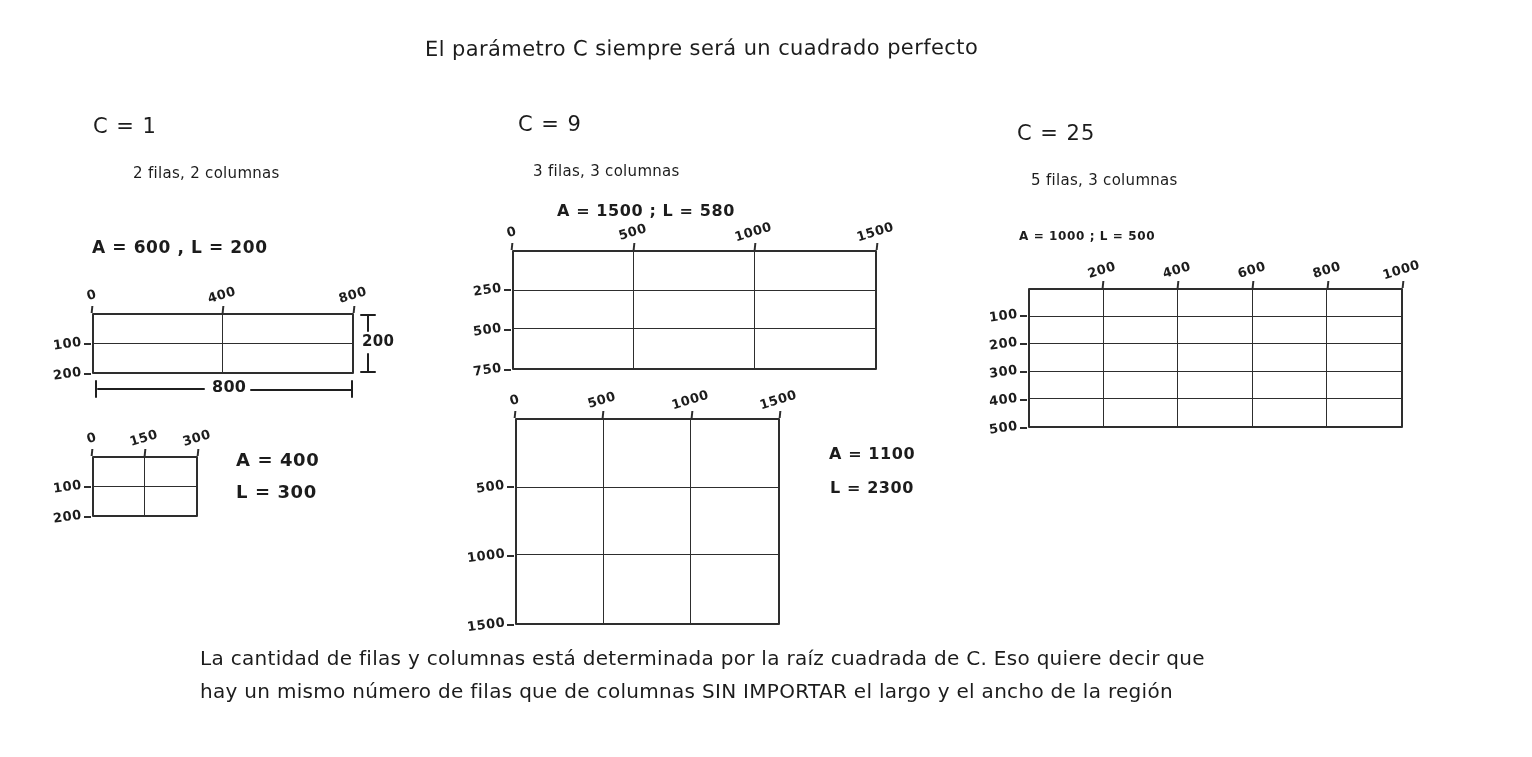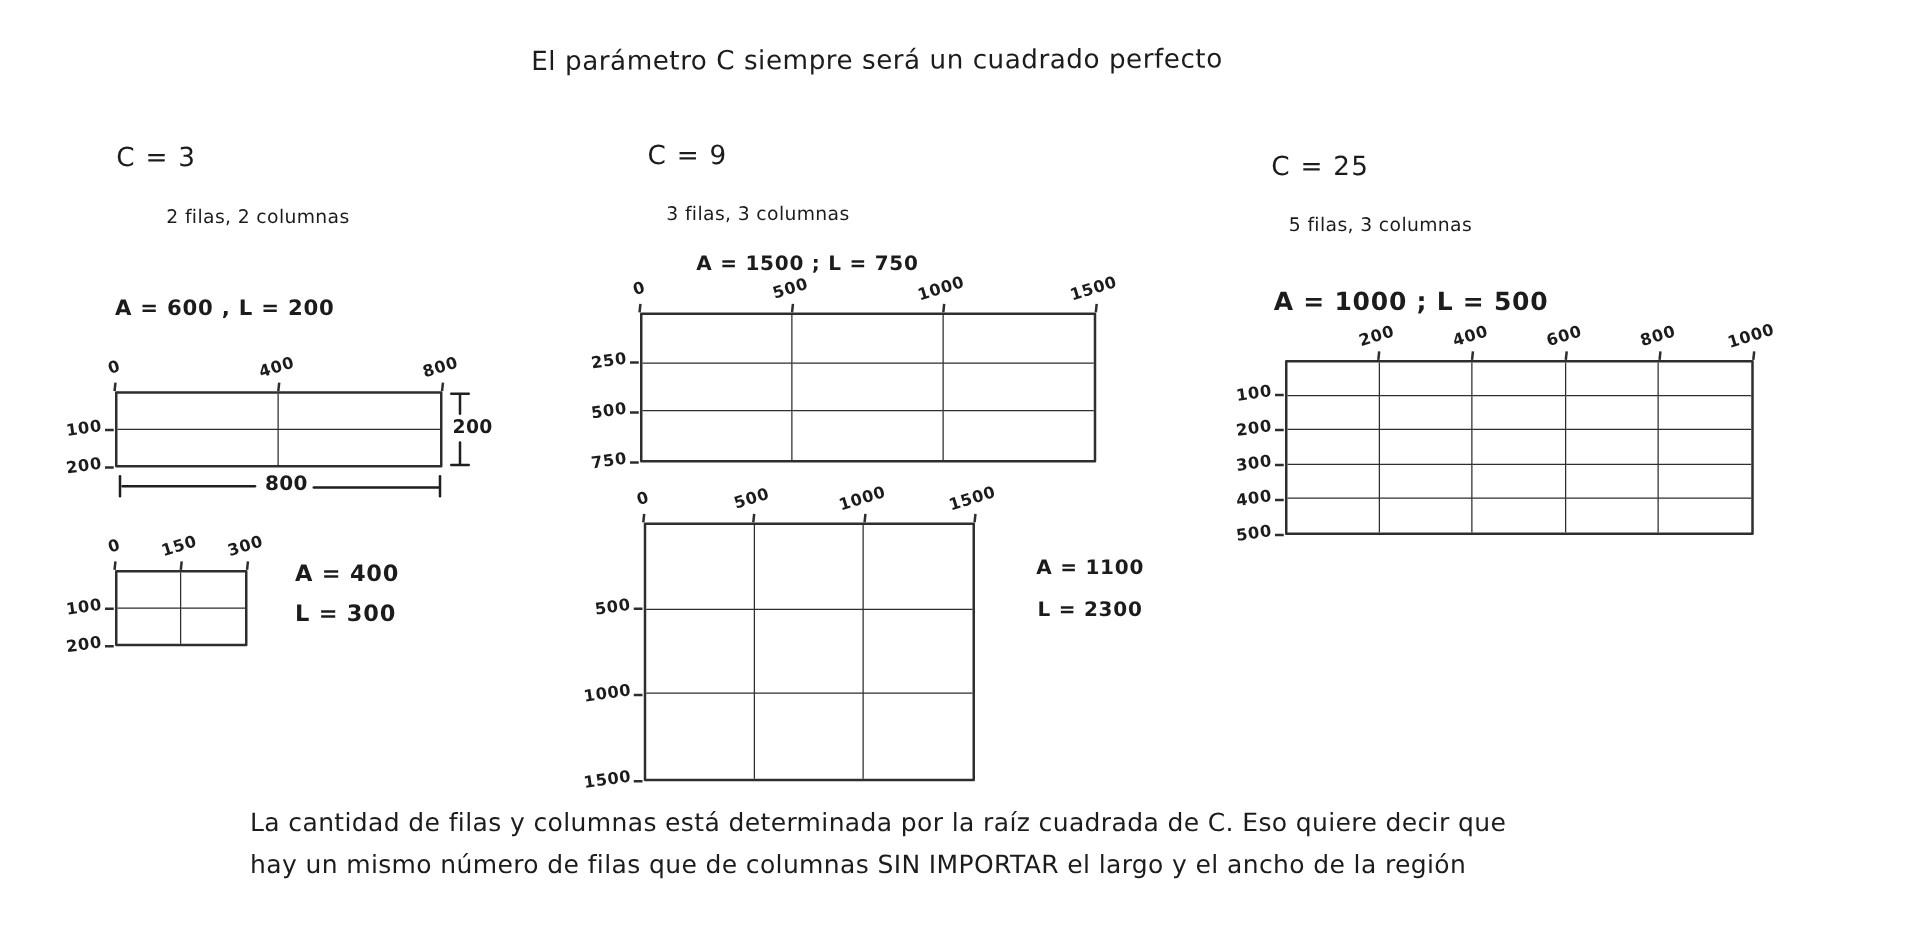--- a/index.html
+++ b/index.html
@@ -38,31 +38,31 @@
   .vseg{position:absolute;width:2.4px;background:#1f1f1f;border-radius:2px;}
   .hseg{position:absolute;height:2.4px;background:#1f1f1f;border-radius:2px;}
 </style>
 </head>
 <body>
 
 <div id="canvas">
 
   <div class="txt title" style="left:425px;top:36px;">El parámetro C siempre será un cuadrado perfecto</div>
 
-  <div class="txt c-label" style="left:93px;top:114px;">C = 3</div>
+  <div class="txt c-label" style="left:93px;top:114px;">C = 1</div>
   <div class="txt rc-label" style="left:133px;top:164px;">2 filas, 2 columnas</div>
   <div class="txt dims-label" style="left:92px;top:237px;">A = 600 ,  L = 200</div>
 
   <div class="txt c-label" style="left:518px;top:112px;">C = 9</div>
   <div class="txt rc-label" style="left:533px;top:162px;">3 filas, 3 columnas</div>
-  <div class="txt dims-label" style="left:557px;top:201px;font-size:16px;">A = 1500 ;  L = 750</div>
+  <div class="txt dims-label" style="left:557px;top:201px;font-size:16px;">A = 1500 ;  L = 580</div>
 
   <div class="txt c-label" style="left:1017px;top:121px;">C = 25</div>
   <div class="txt rc-label" style="left:1031px;top:171px;">5 filas, 3 columnas</div>
-  <div class="txt dims-label" style="left:1019px;top:229px;font-size:20px;">A = 1000  ;  L = 500</div>
+  <div class="txt dims-label" style="left:1019px;top:229px;font-size:12px;">A = 1000  ;  L = 500</div>
 
   <div class="grid-host" style="left: 92px; top: 313px; width: 262px; height: 61px;">
       <div class="gridbox" style="grid-template-columns: repeat(2, 1fr); grid-template-rows: repeat(2, 1fr);">
         <div class="cell" style="border-right: 1.7px solid rgb(46, 46, 46); border-bottom: 1.7px solid rgb(46, 46, 46);"></div>
         <div class="cell" style="border-bottom: 1.7px solid rgb(46, 46, 46);"></div>
         <div class="cell" style="border-right: 1.7px solid rgb(46, 46, 46);"></div>
         <div class="cell"></div>
       </div>
       <div class="xtick" style="left: 0%;"></div>
       <div class="xlab" style="left: 0%;">0</div>

